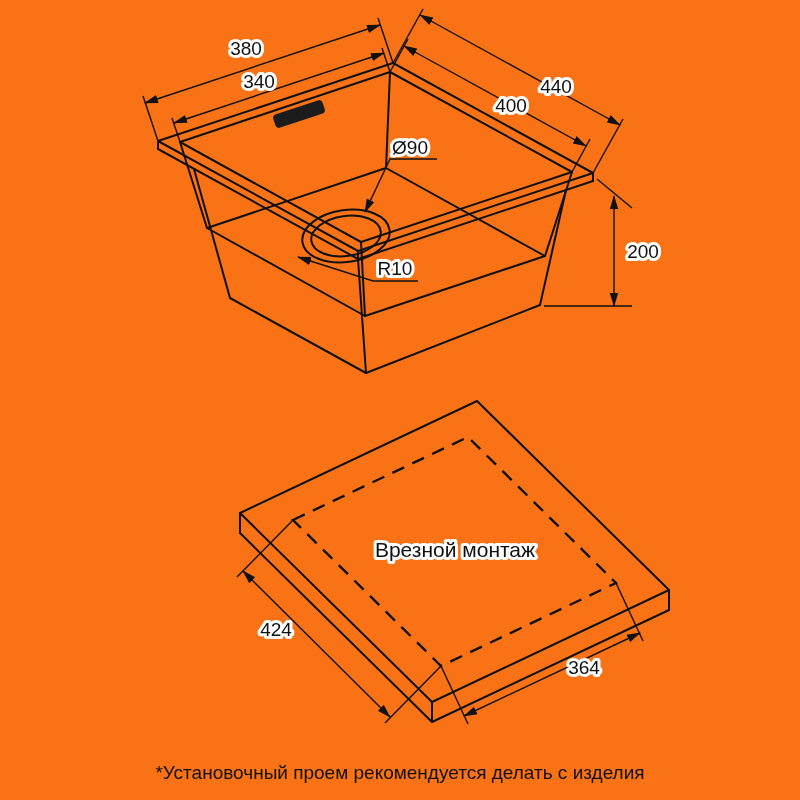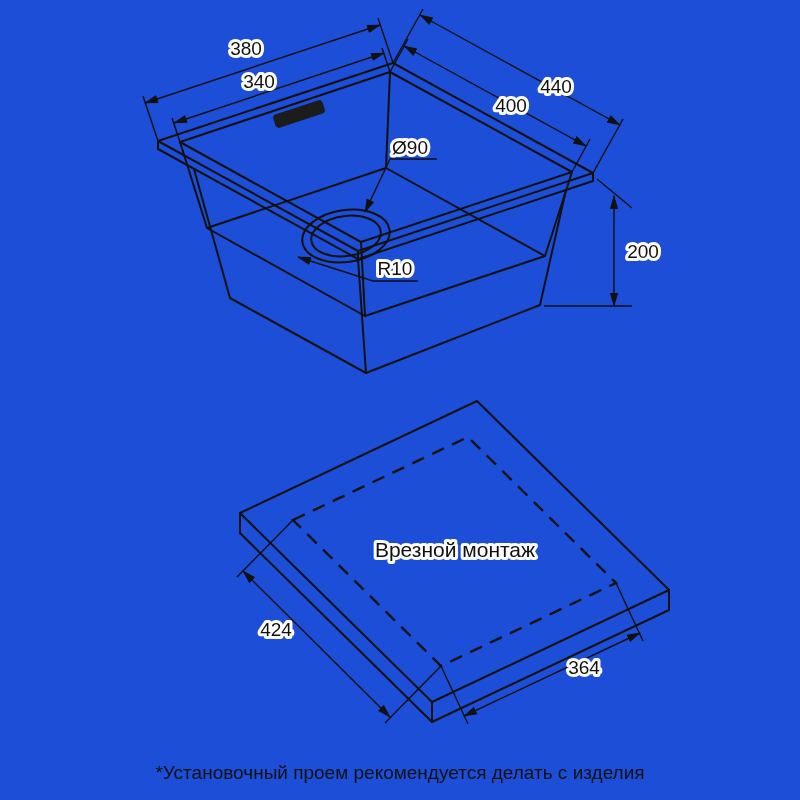--- a/index.html
+++ b/index.html
@@ -1,17 +1,17 @@
 <!DOCTYPE html>
 <html><head>
 <meta charset="utf-8">
 <style>
   html,body{margin:0;padding:0;background:#ffffff;}
   .stage{
-    position:relative;width:800px;height:800px;background:#1d4ed8;
+    position:relative;width:800px;height:800px;background:#f97316;
     font-family:"Liberation Sans",sans-serif;overflow:hidden;
   }
   svg{display:block;}
   .obj{stroke:#111111;stroke-width:2;fill:none;stroke-linejoin:round;stroke-linecap:round;}
   .thin{stroke:#111111;stroke-width:1.4;fill:none;stroke-linecap:butt;}
   .dash{stroke:#111111;stroke-width:2.4;fill:none;stroke-dasharray:13 9;}
   .dim-text{
     font-size:19px;font-weight:500;fill:#111111;text-anchor:middle;
     dominant-baseline:central;
     paint-order:stroke;stroke:#ffffff;stroke-width:6px;stroke-linejoin:round;

